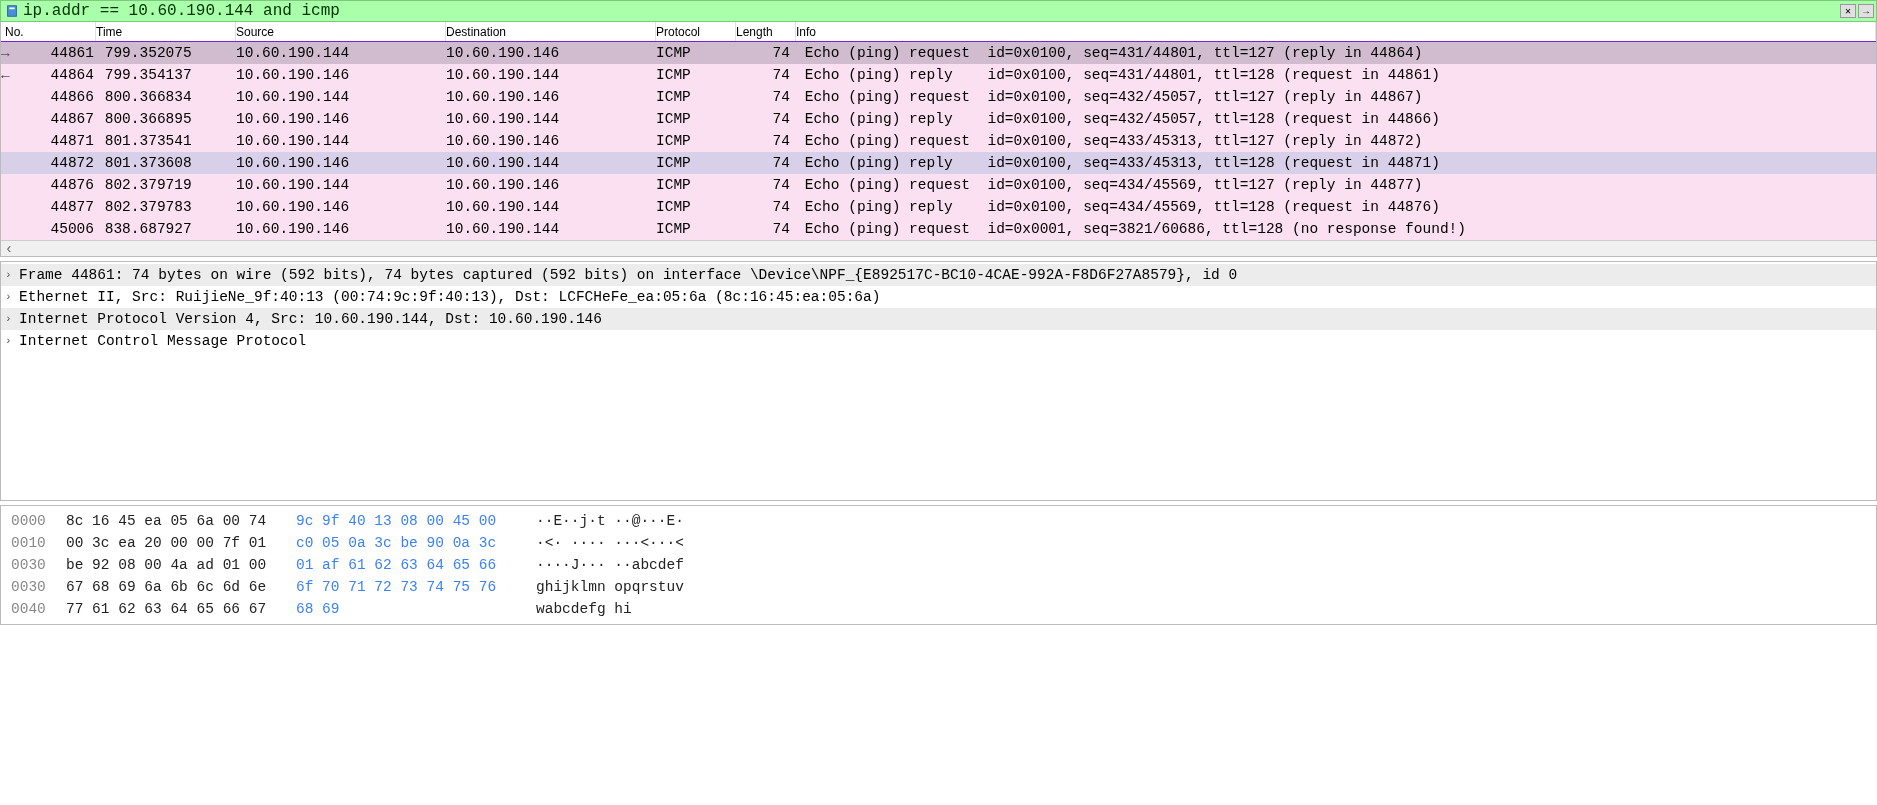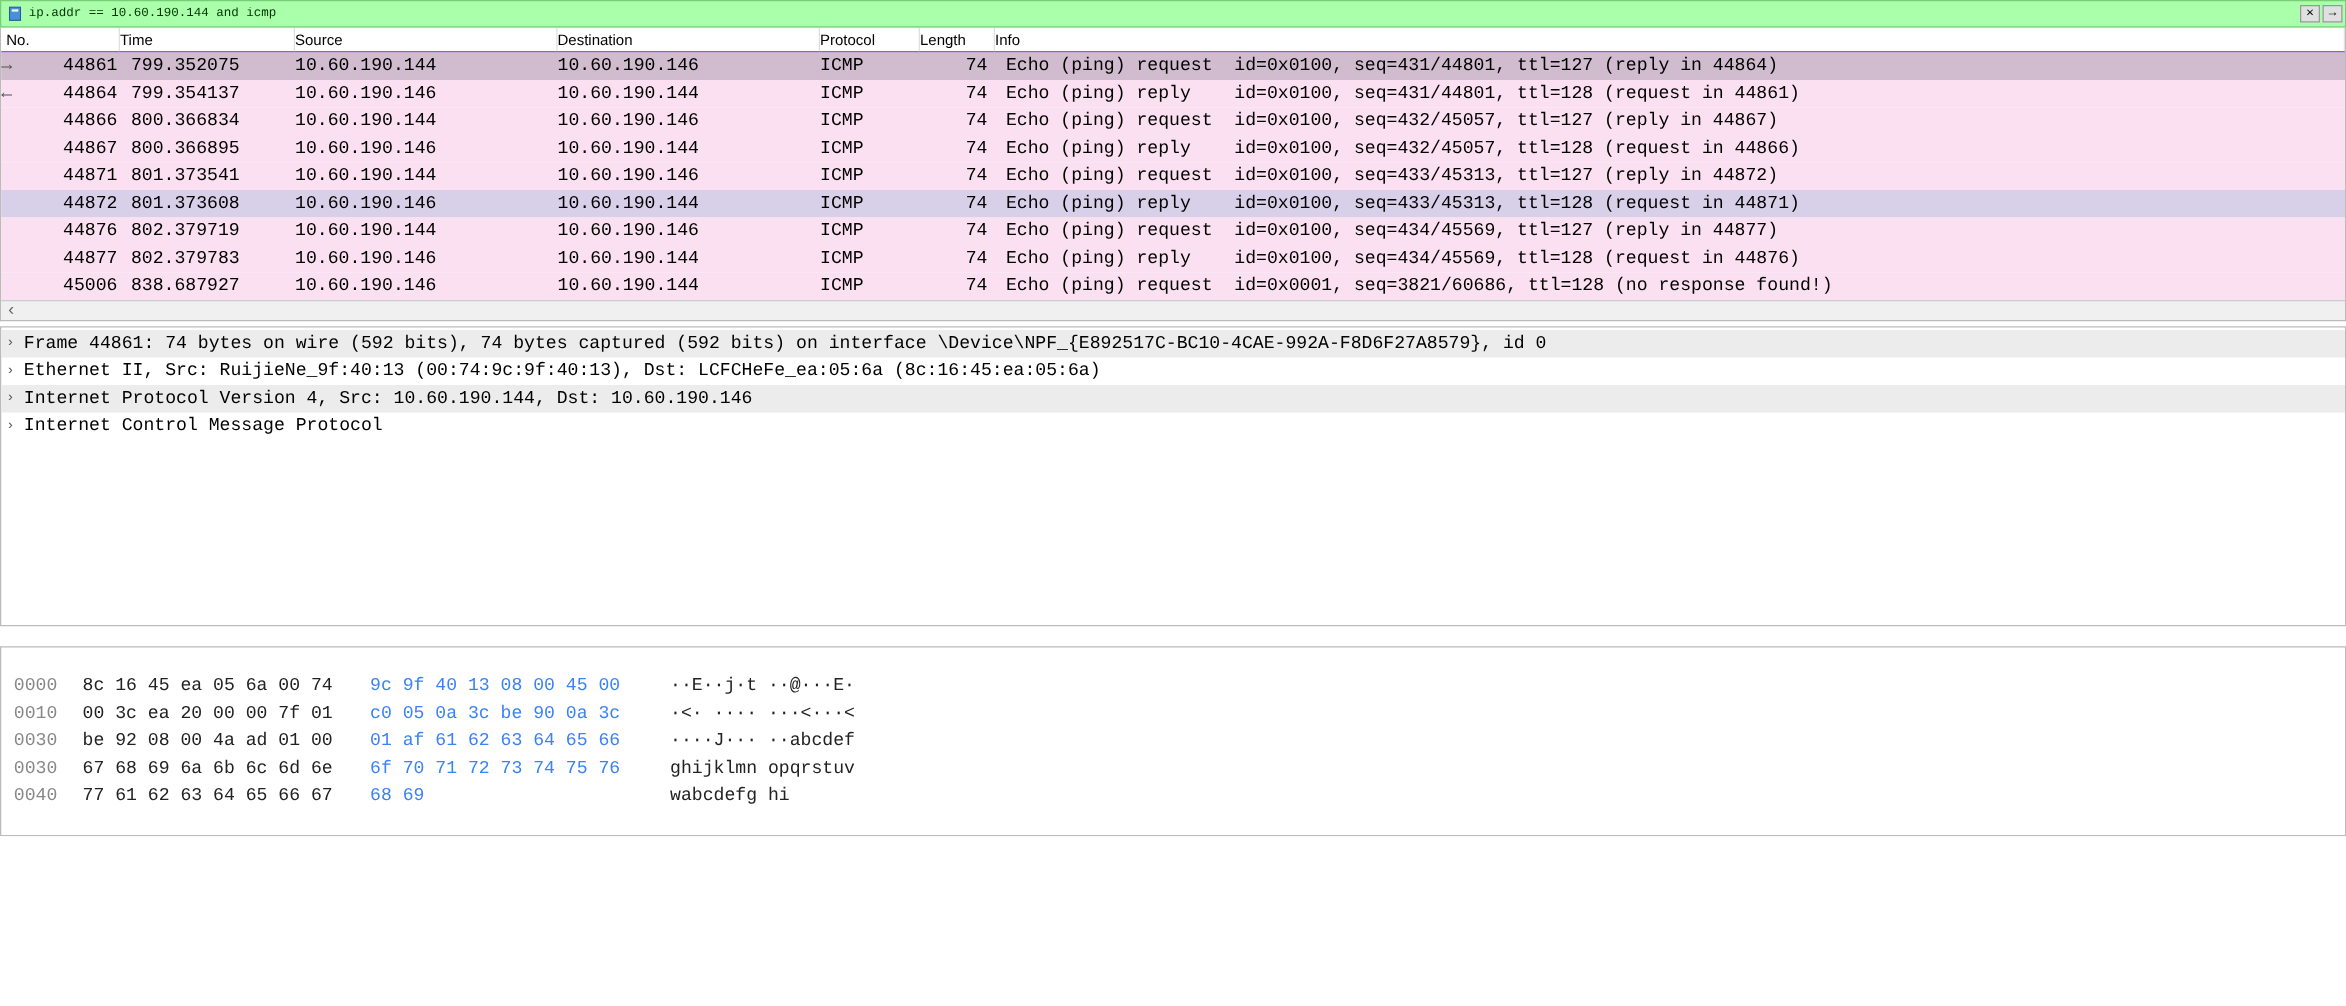--- a/index.html
+++ b/index.html
@@ -25,21 +25,21 @@
     display: flex;
     align-items: center;
     justify-content: center;
   }
   .filter-icon svg { width: 14px; height: 14px; }
   .filter-input {
     flex: 1;
     background: transparent;
     border: none;
     font-family: inherit;
-    font-size: 10px;
+    font-size: 16px;
     color: #003300;
     outline: none;
   }
   .filter-btns {
     position: absolute;
     right: 2px;
     display: flex;
     gap: 2px;
   }
   .filter-btn {
@@ -109,22 +109,22 @@
   .detail-line {
     display:flex;
     height: 22px;
     align-items:center;
     padding-left: 4px;
   }
   .detail-line.hl { background: #ececec; }
   .expander { width: 14px; color:#555; font-size:11px;}
   .bytes-panel {
     border: 1px solid #bbb;
-    margin-top: 16px;
-    padding: 20px 0;
+    margin-top: 4px;
+    padding: 4px 0;
     background: #fff;
     font-size: 14.5px;
   }
   .bytes-line {
     display:flex;
     height:22px;
     align-items:center;
     white-space: pre;
     padding-left: 10px;
   }

